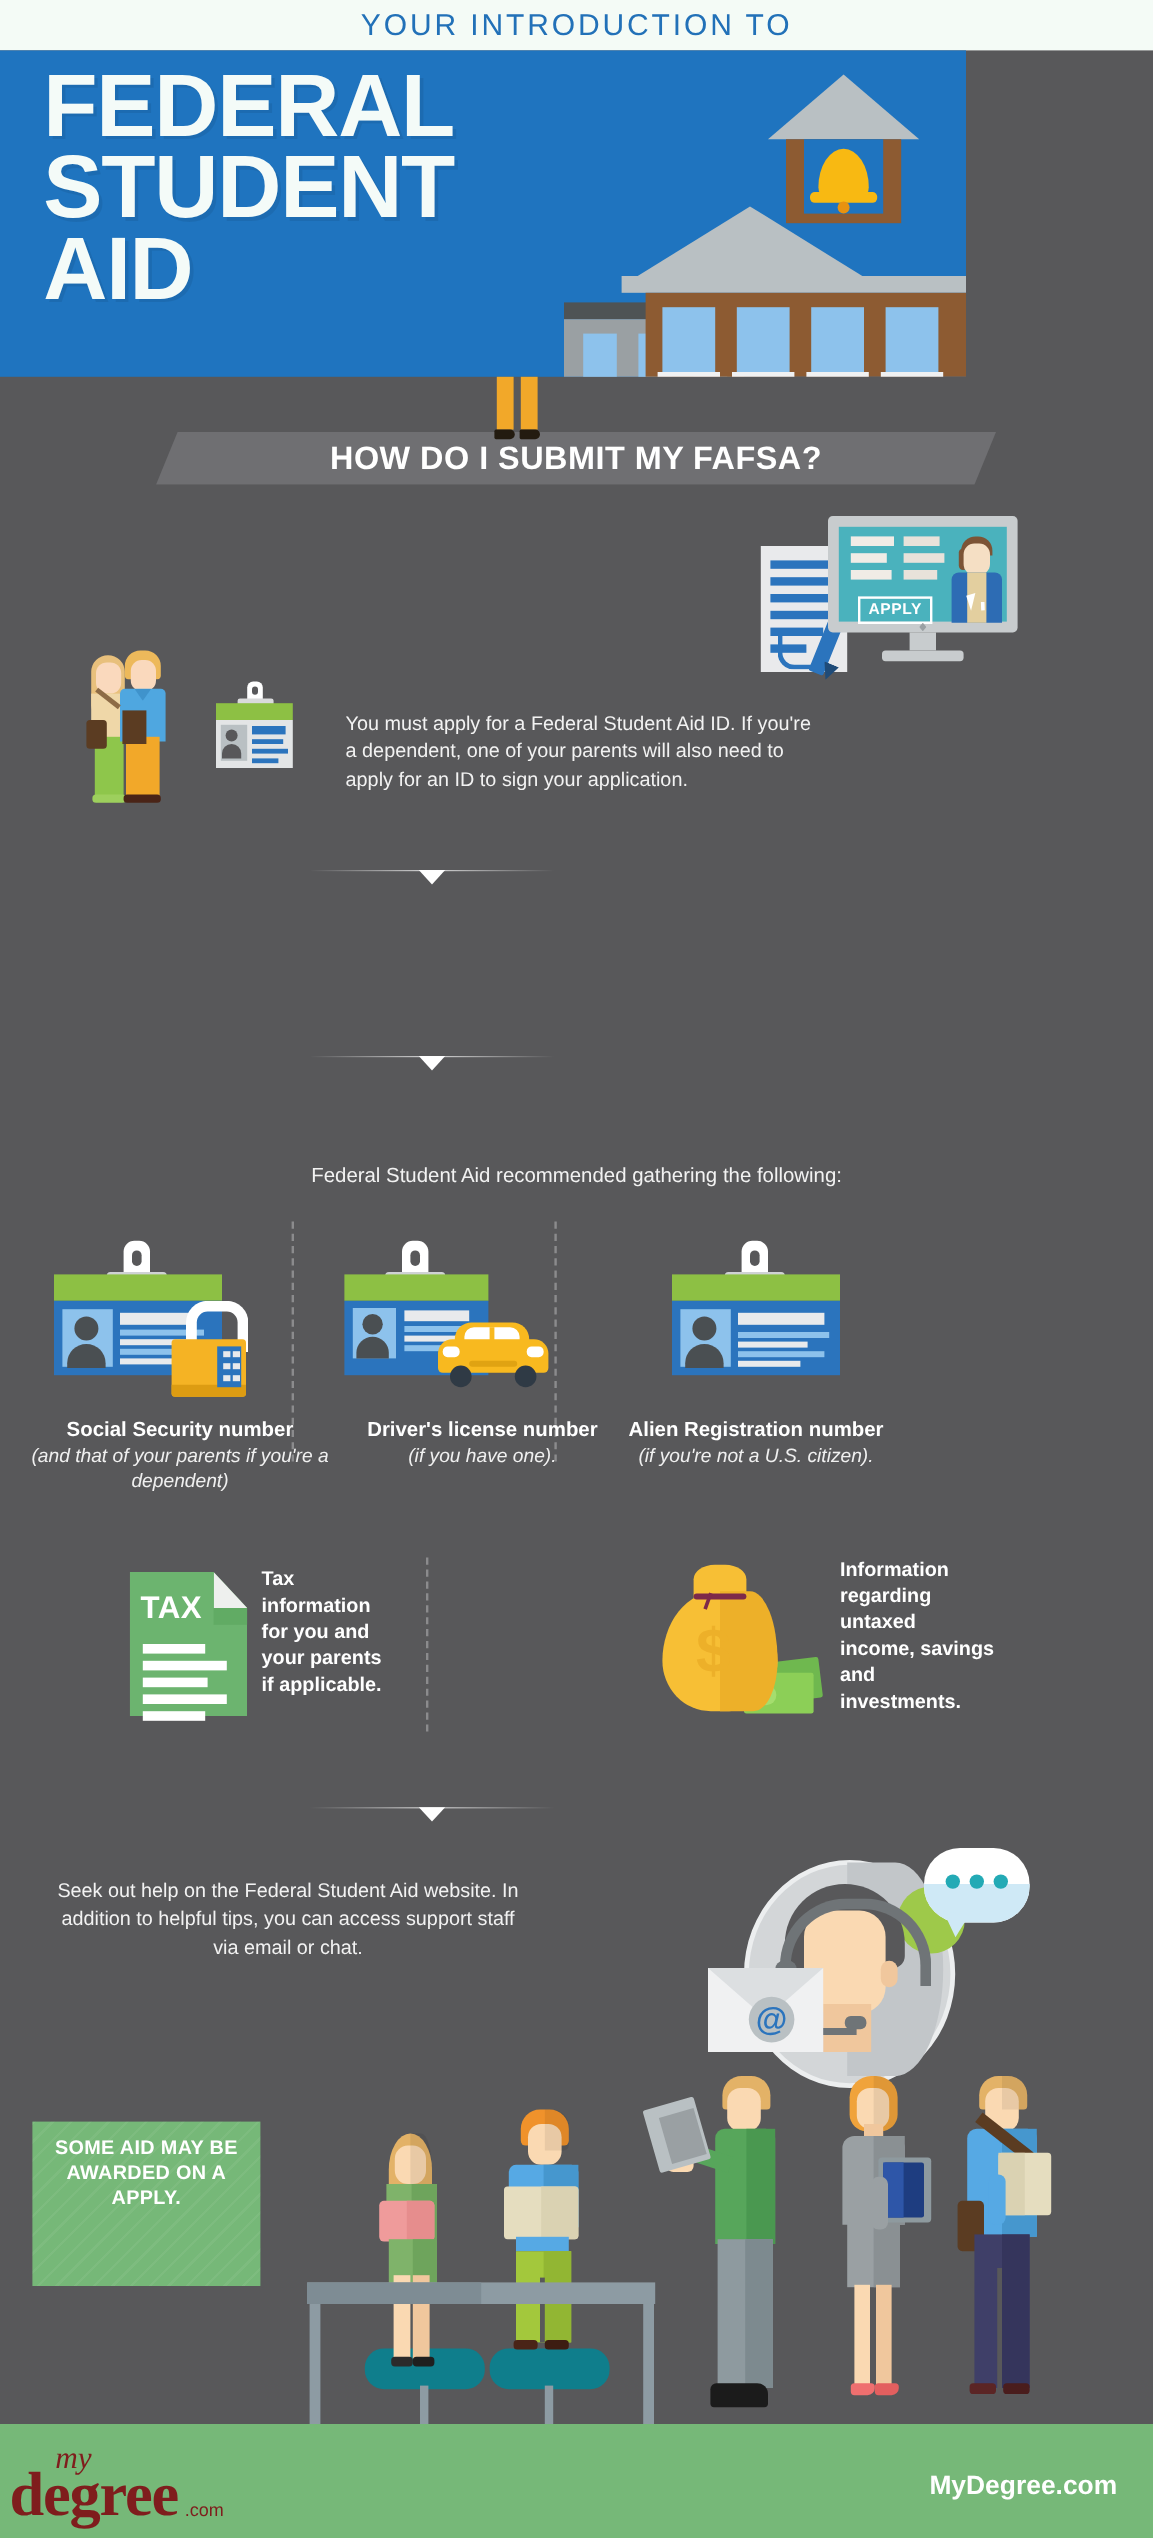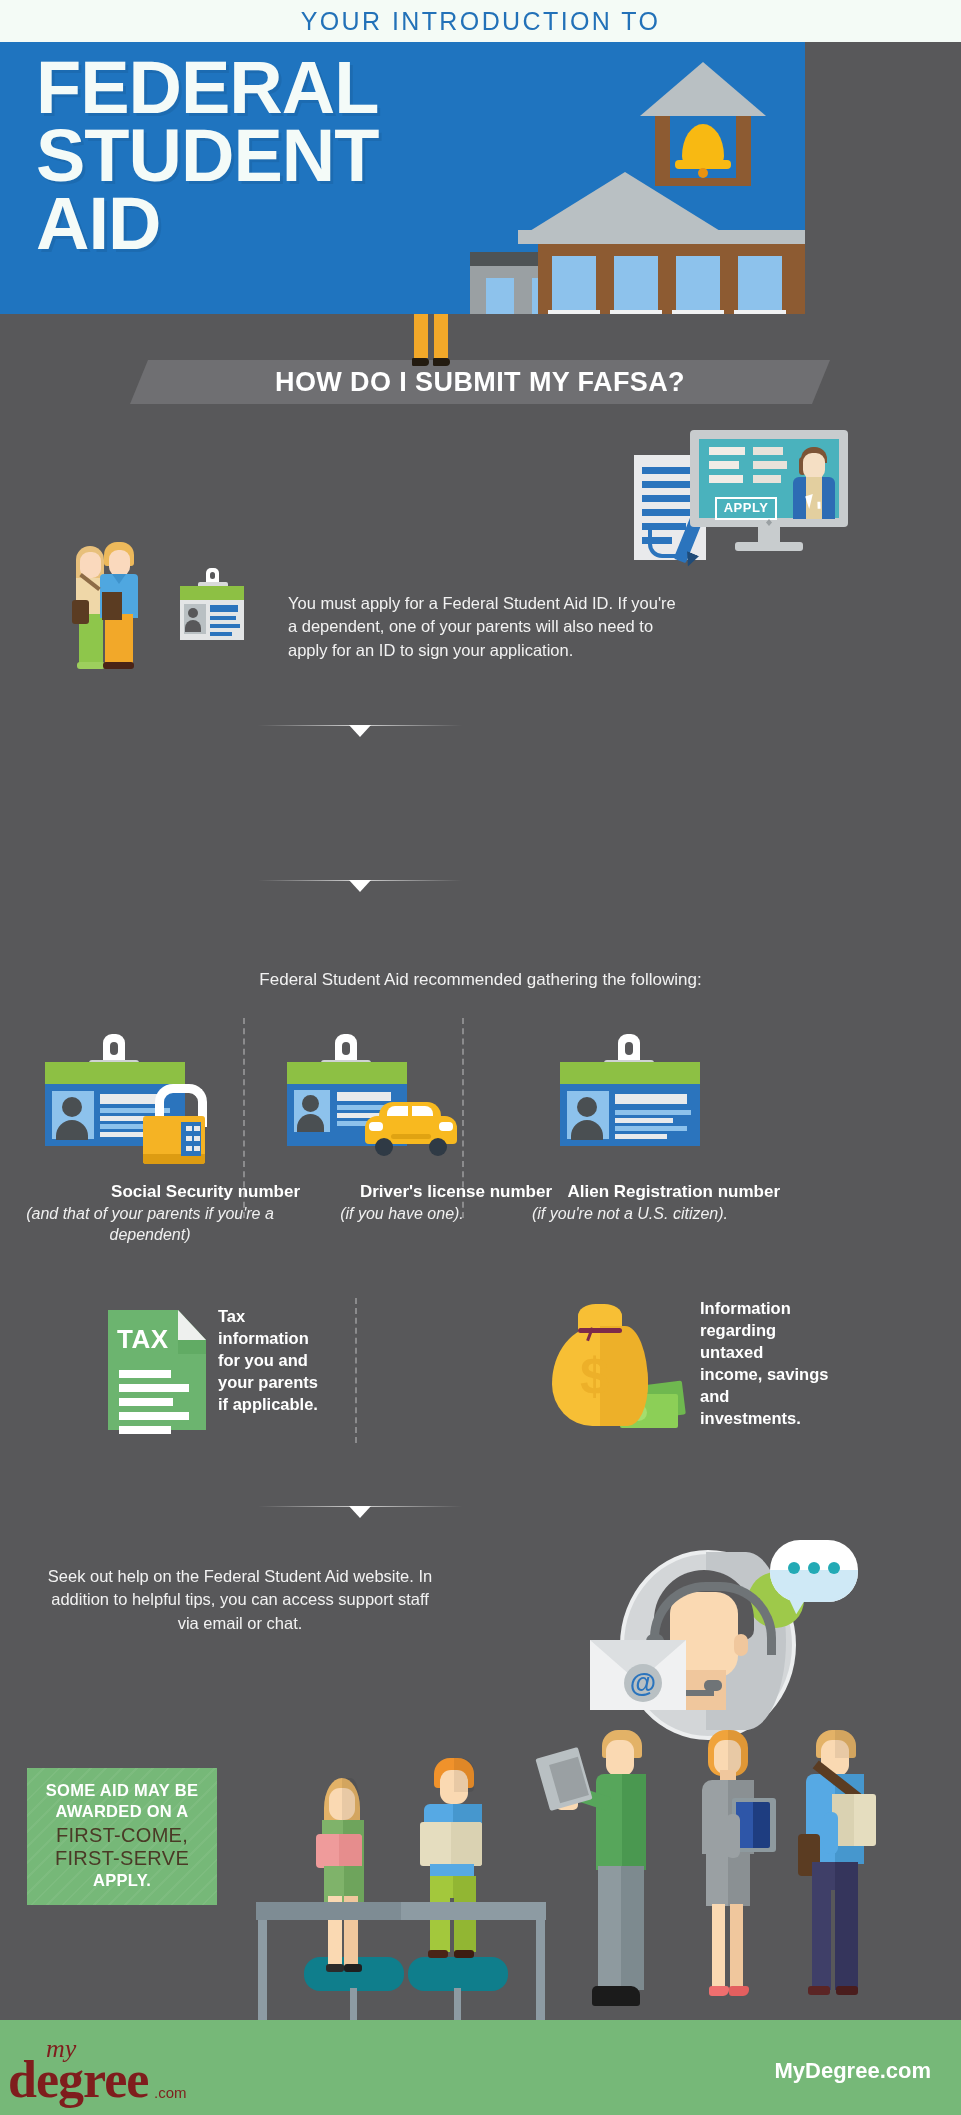--- a/index.html
+++ b/index.html
@@ -215,21 +215,21 @@
   .car{position:absolute;left:78px;top:44px;width:92px;height:56px;}
   .car-body{position:absolute;left:0;top:16px;width:92px;height:28px;background:#f8b91f;border-radius:12px 12px 4px 4px;}
   .car-hood{position:absolute;left:14px;top:2px;width:62px;height:22px;background:#f8b91f;border-radius:14px 14px 0 0;}
   .car-wind{position:absolute;left:22px;top:6px;width:46px;height:14px;background:#ffffff;border-radius:8px 8px 0 0;}
   .car-wind-split{position:absolute;left:43px;top:6px;width:4px;height:14px;background:#f8b91f;}
   .car-lamp-l{position:absolute;left:4px;top:22px;width:14px;height:9px;background:#ffffff;border-radius:4px;}
   .car-lamp-r{position:absolute;left:74px;top:22px;width:14px;height:9px;background:#ffffff;border-radius:4px;}
   .car-wheel{position:absolute;top:38px;width:18px;height:18px;background:#2f3a45;border-radius:50%;}
   .car-grille{position:absolute;left:26px;top:34px;width:40px;height:5px;background:#e0a312;border-radius:3px;}
 
-  .card-title{position:absolute;width:300px;text-align:right;color:#ffffff;font-size:17px;font-weight:bold;}
+  .card-title{position:absolute;width:300px;text-align:center;color:#ffffff;font-size:17px;font-weight:bold;}
   .card-sub{position:absolute;width:300px;text-align:center;color:#f0f0f0;font-size:16px;font-style:italic;line-height:1.3;}
 
   
   .taxdoc{position:absolute;left:108px;top:1310px;width:98px;height:120px;}
   .taxdoc-body{position:absolute;left:0;top:0;width:98px;height:120px;background:#6cb46f;
     clip-path:polygon(0 0,70px 0,98px 30px,98px 120px,0 120px);}
   .taxdoc-fold{position:absolute;left:70px;top:0;width:28px;height:30px;background:#eef0ee;
     clip-path:polygon(0 0,100% 100%,0 100%);}
   .taxdoc-shadow{position:absolute;left:70px;top:30px;width:28px;height:14px;background:#5aa55e;opacity:.6;}
   .tax-label{position:absolute;left:9px;top:14px;color:#ffffff;font-size:26px;font-weight:bold;letter-spacing:.5px;}
@@ -618,21 +618,20 @@
     <div class="sup-mic-arm"></div>
     <div class="sup-mic"></div>
     <div class="envelope"></div>
     <div class="env-flap"></div>
     <div class="env-at"></div>
     <div class="env-at-t">@</div>
   </div>
 
   <div class="callout">
     <div class="l1">SOME AID MAY BE AWARDED ON A</div>
-    <div class="l2">FIRST-COME, FIRST-SERVE</div>
     <div class="l3">APPLY.</div>
   </div>
 
   <div class="scene">
 
     <div class="chair" style="left:54px;"></div>
     <div class="chair" style="left:158px;"></div>
     <div class="chair-leg" style="left:100px;"></div>
     <div class="chair-leg" style="left:204px;"></div>
 

